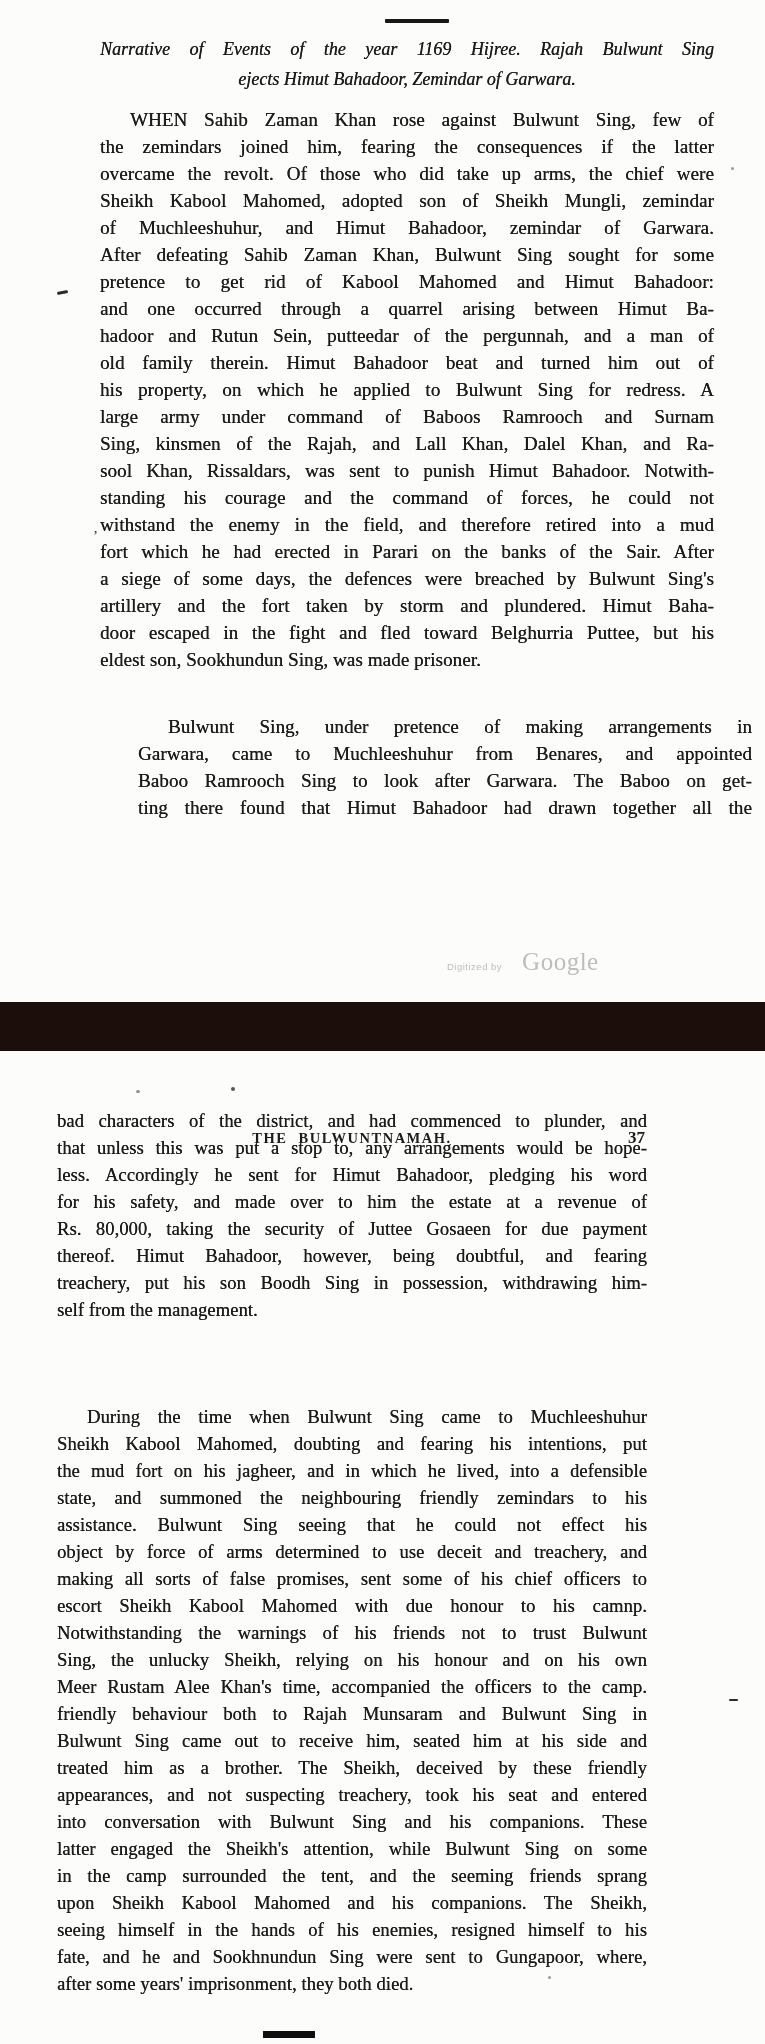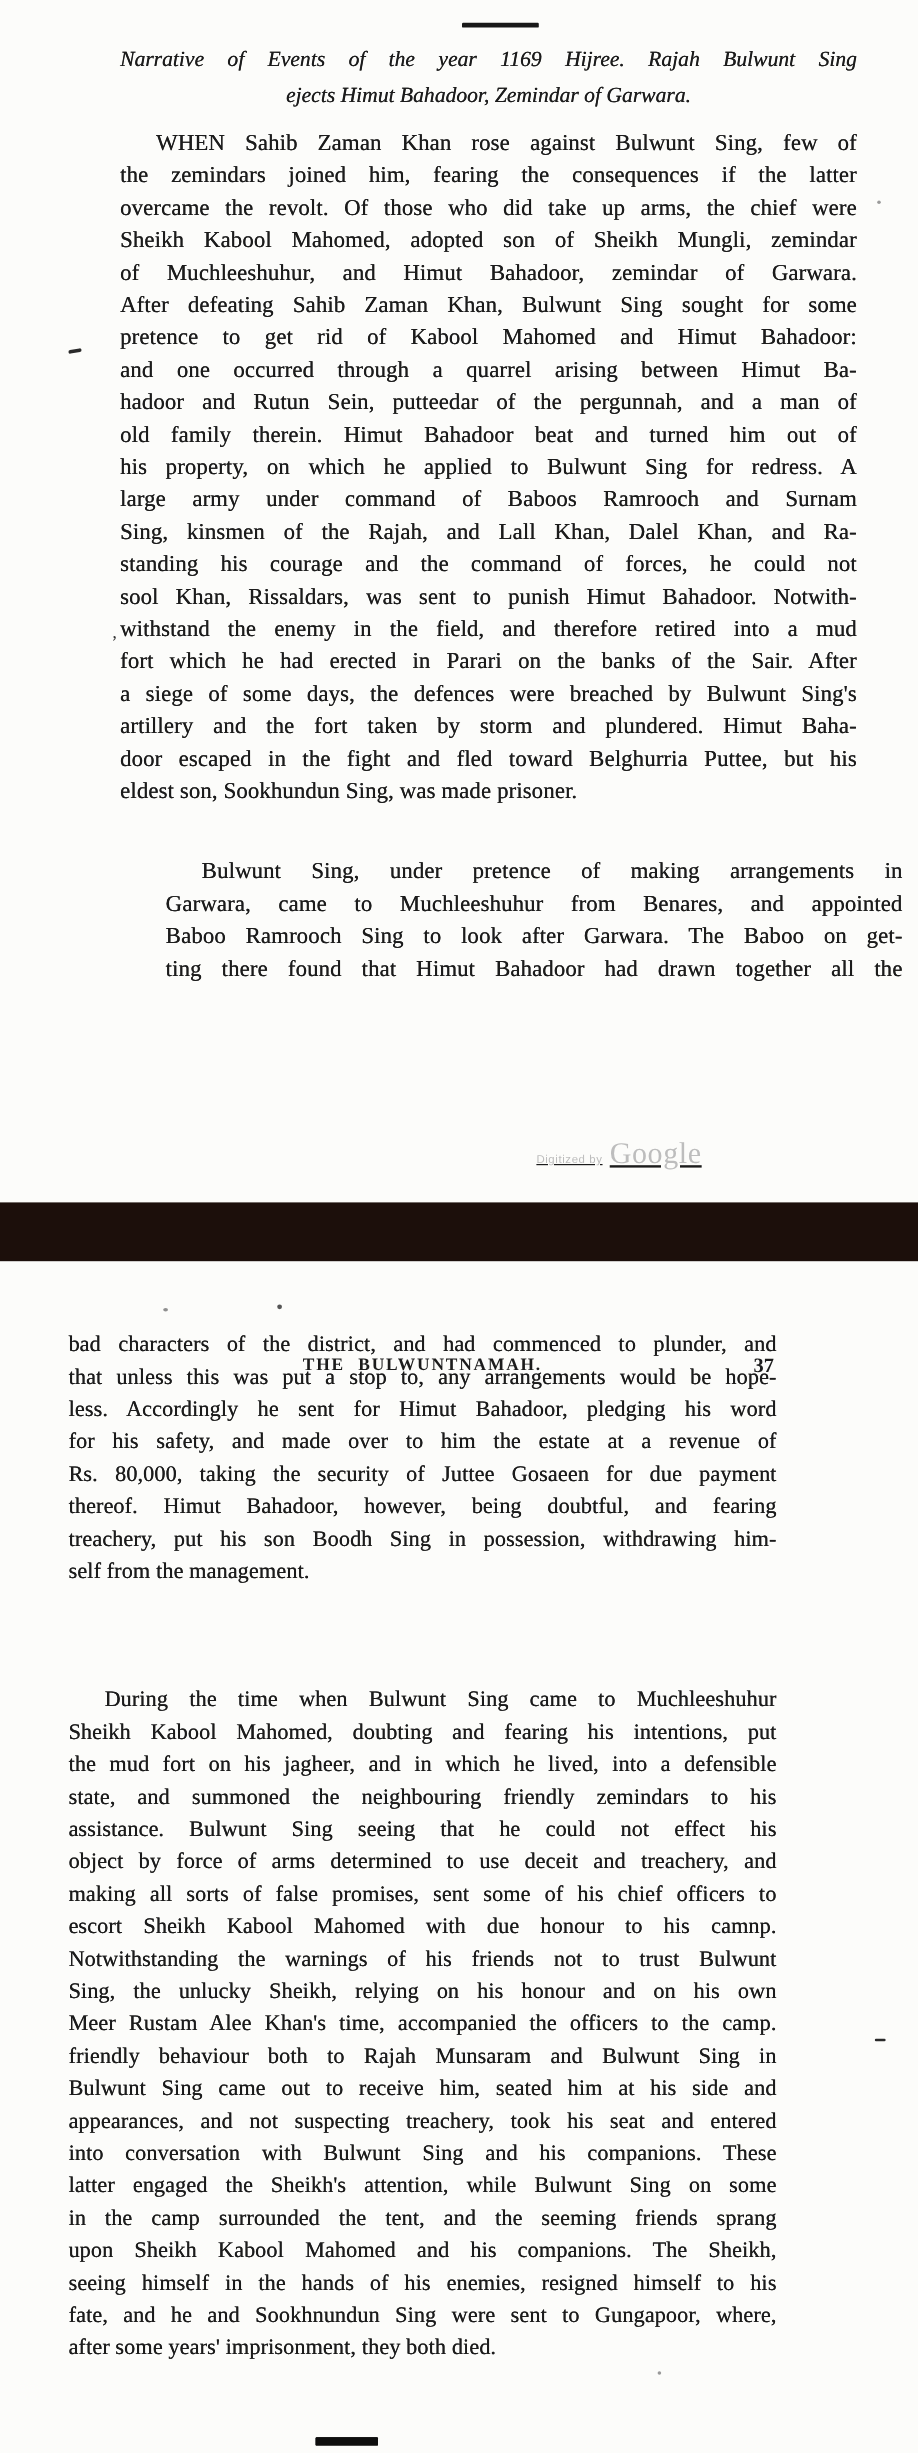--- a/index.html
+++ b/index.html
@@ -35,21 +35,21 @@
   }
   .textblock .tline{text-align:justify;text-align-last:justify;white-space:nowrap;}
   .textblock .tline{white-space:normal;}
   .textblock .tline:last-child{text-align-last:left;}
   .textblock.cont-next .tline:last-child{text-align-last:justify;}
   .textblock.indent-first .tline:first-child{text-indent:30px;}
   .pg1{left:100px;width:614px;}
   .pg1.p1{top:106px;}
   .pg1.p2{top:713px;margin-left:38px;}
   
-  .gmark{left:447px;top:948px;width:180px;display:flex;align-items:baseline;gap:6px;text-decoration:underline;}
+  .gmark{left:447px;top:948px;width:180px;display:flex;align-items:baseline;gap:20px;}
   .gmark .gpref{font-family:"Liberation Sans", sans-serif;font-size:9.5px;color:var(--watermark);letter-spacing:0.5px;}
   .gmark .glogo{font-family:"Liberation Serif", serif;font-size:25px;color:var(--watermark);letter-spacing:0.5px;}
   
   .pg2-header{left:57px;top:1130px;width:590px;height:22px;}
   .running-title{
     position:absolute;left:0;right:0;text-align:center;
     font-size:14.5px;font-weight:bold;letter-spacing:1.5px;word-spacing:6px;
   }
   .page-number{position:absolute;right:2px;top:-2px;font-size:17px;font-weight:bold;}
   .pg2{left:57px;width:590px;font-size:18.5px;}
@@ -82,22 +82,22 @@
     <div class="tline">Sheikh Kabool Mahomed, adopted son of Sheikh Mungli, zemindar</div>
     <div class="tline">of Muchleeshuhur, and Himut Bahadoor, zemindar of Garwara.</div>
     <div class="tline">After defeating Sahib Zaman Khan, Bulwunt Sing sought for some</div>
     <div class="tline">pretence to get rid of Kabool Mahomed and Himut Bahadoor:</div>
     <div class="tline">and one occurred through a quarrel arising between Himut Ba-</div>
     <div class="tline">hadoor and Rutun Sein, putteedar of the pergunnah, and a man of</div>
     <div class="tline">old family therein. Himut Bahadoor beat and turned him out of</div>
     <div class="tline">his property, on which he applied to Bulwunt Sing for redress. A</div>
     <div class="tline">large army under command of Baboos Ramrooch and Surnam</div>
     <div class="tline">Sing, kinsmen of the Rajah, and Lall Khan, Dalel Khan, and Ra-</div>
+    <div class="tline">sool Khan, Rissaldars, was sent to punish Himut Bahadoor. Notwith-</div>
     <div class="tline">standing his courage and the command of forces, he could not</div>
-    <div class="tline">sool Khan, Rissaldars, was sent to punish Himut Bahadoor. Notwith-</div>
     <div class="tline">withstand the enemy in the field, and therefore retired into a mud</div>
     <div class="tline">fort which he had erected in Parari on the banks of the Sair. After</div>
     <div class="tline">a siege of some days, the defences were breached by Bulwunt Sing's</div>
     <div class="tline">artillery and the fort taken by storm and plundered. Himut Baha-</div>
     <div class="tline">door escaped in the fight and fled toward Belghurria Puttee, but his</div>
     <div class="tline">eldest son, Sookhundun Sing, was made prisoner.</div>
   </div>
 
 <div class="abs textblock pg1 p2 indent-first cont-next">
     <div class="tline">Bulwunt Sing, under pretence of making arrangements in</div>
@@ -136,20 +136,21 @@
     <div class="tline">state, and summoned the neighbouring friendly zemindars to his</div>
     <div class="tline">assistance. Bulwunt Sing seeing that he could not effect his</div>
     <div class="tline">object by force of arms determined to use deceit and treachery, and</div>
     <div class="tline">making all sorts of false promises, sent some of his chief officers to</div>
     <div class="tline">escort Sheikh Kabool Mahomed with due honour to his camnp.</div>
     <div class="tline">Notwithstanding the warnings of his friends not to trust Bulwunt</div>
     <div class="tline">Sing, the unlucky Sheikh, relying on his honour and on his own</div>
     <div class="tline">Meer Rustam Alee Khan's time, accompanied the officers to the camp.</div>
     <div class="tline">friendly behaviour both to Rajah Munsaram and Bulwunt Sing in</div>
     <div class="tline">Bulwunt Sing came out to receive him, seated him at his side and</div>
+    <div class="tline">treated him as a brother. The Sheikh, deceived by these friendly</div>
     <div class="tline">appearances, and not suspecting treachery, took his seat and entered</div>
     <div class="tline">into conversation with Bulwunt Sing and his companions. These</div>
     <div class="tline">latter engaged the Sheikh's attention, while Bulwunt Sing on some</div>
     <div class="tline">in the camp surrounded the tent, and the seeming friends sprang</div>
     <div class="tline">upon Sheikh Kabool Mahomed and his companions. The Sheikh,</div>
     <div class="tline">seeing himself in the hands of his enemies, resigned himself to his</div>
     <div class="tline">fate, and he and Sookhnundun Sing were sent to Gungapoor, where,</div>
     <div class="tline">after some years' imprisonment, they both died.</div>
   </div>
 

